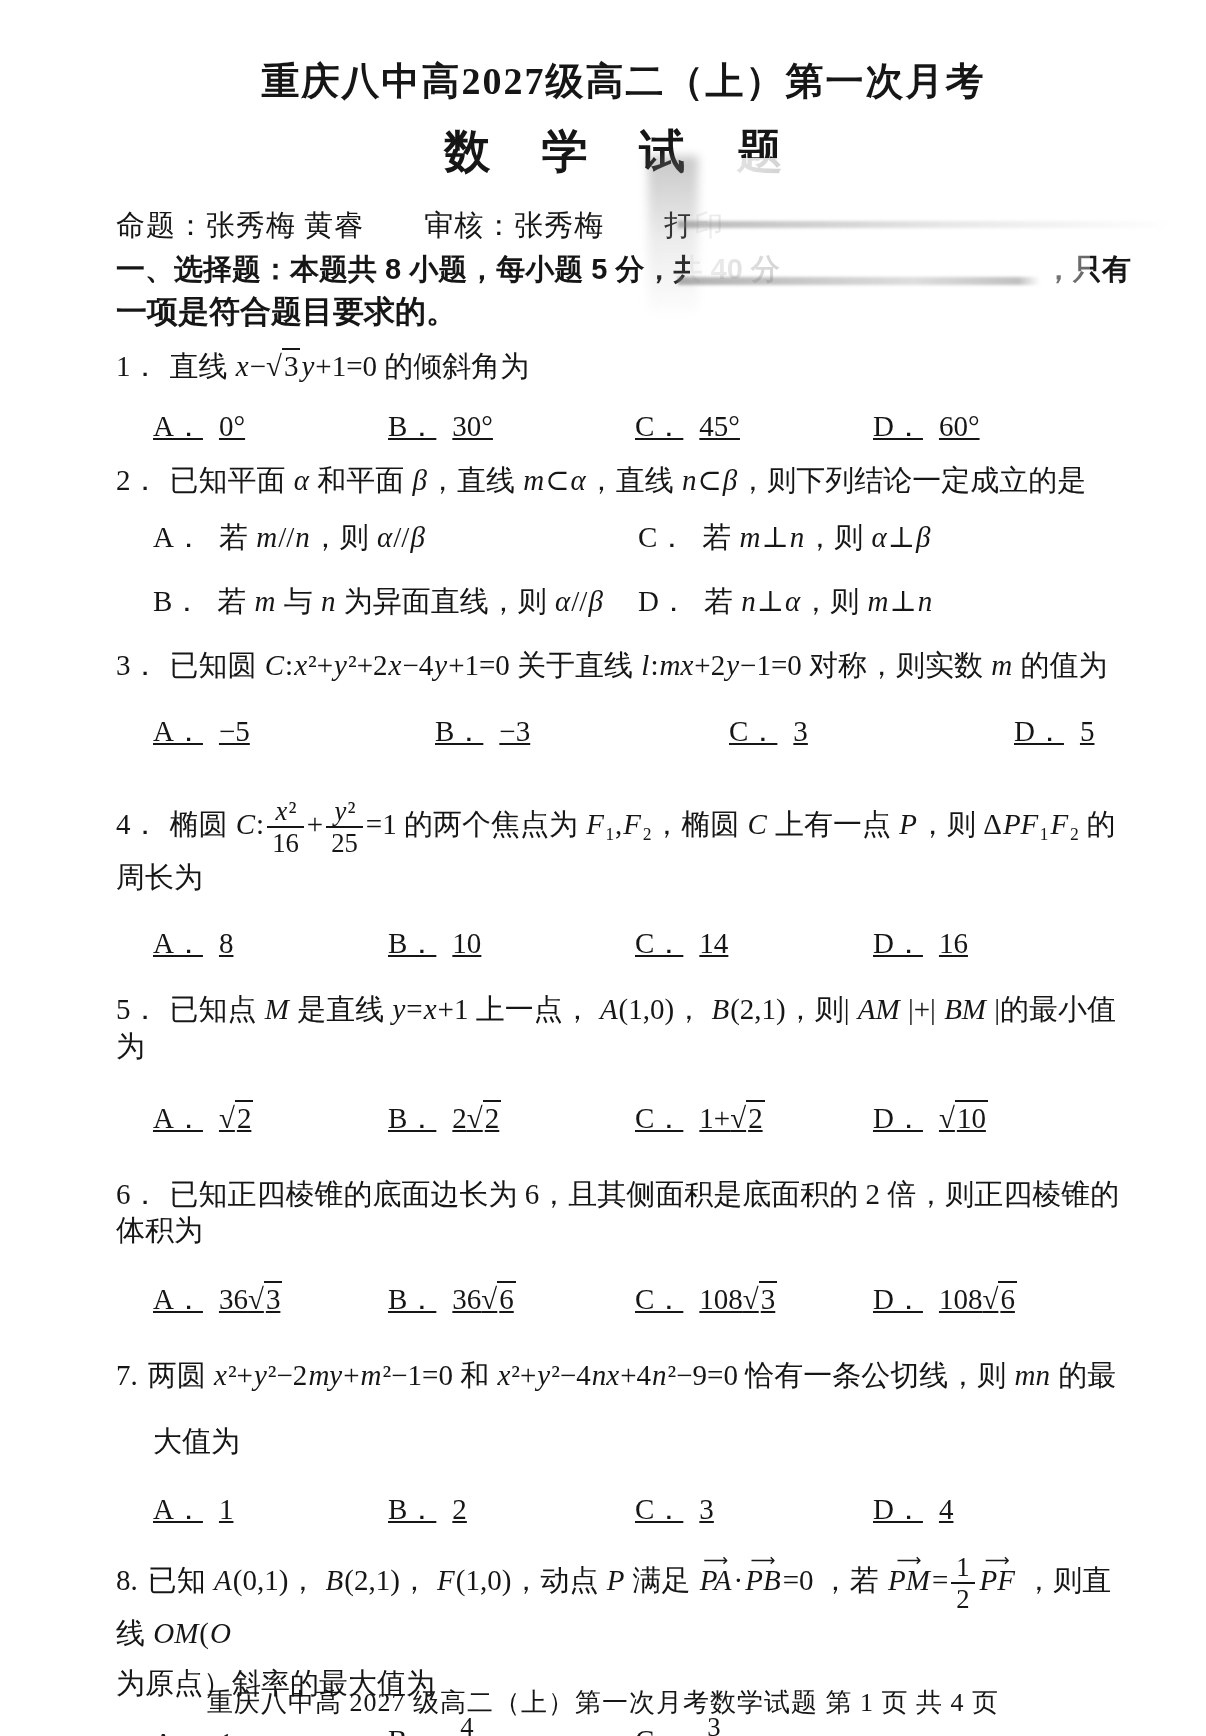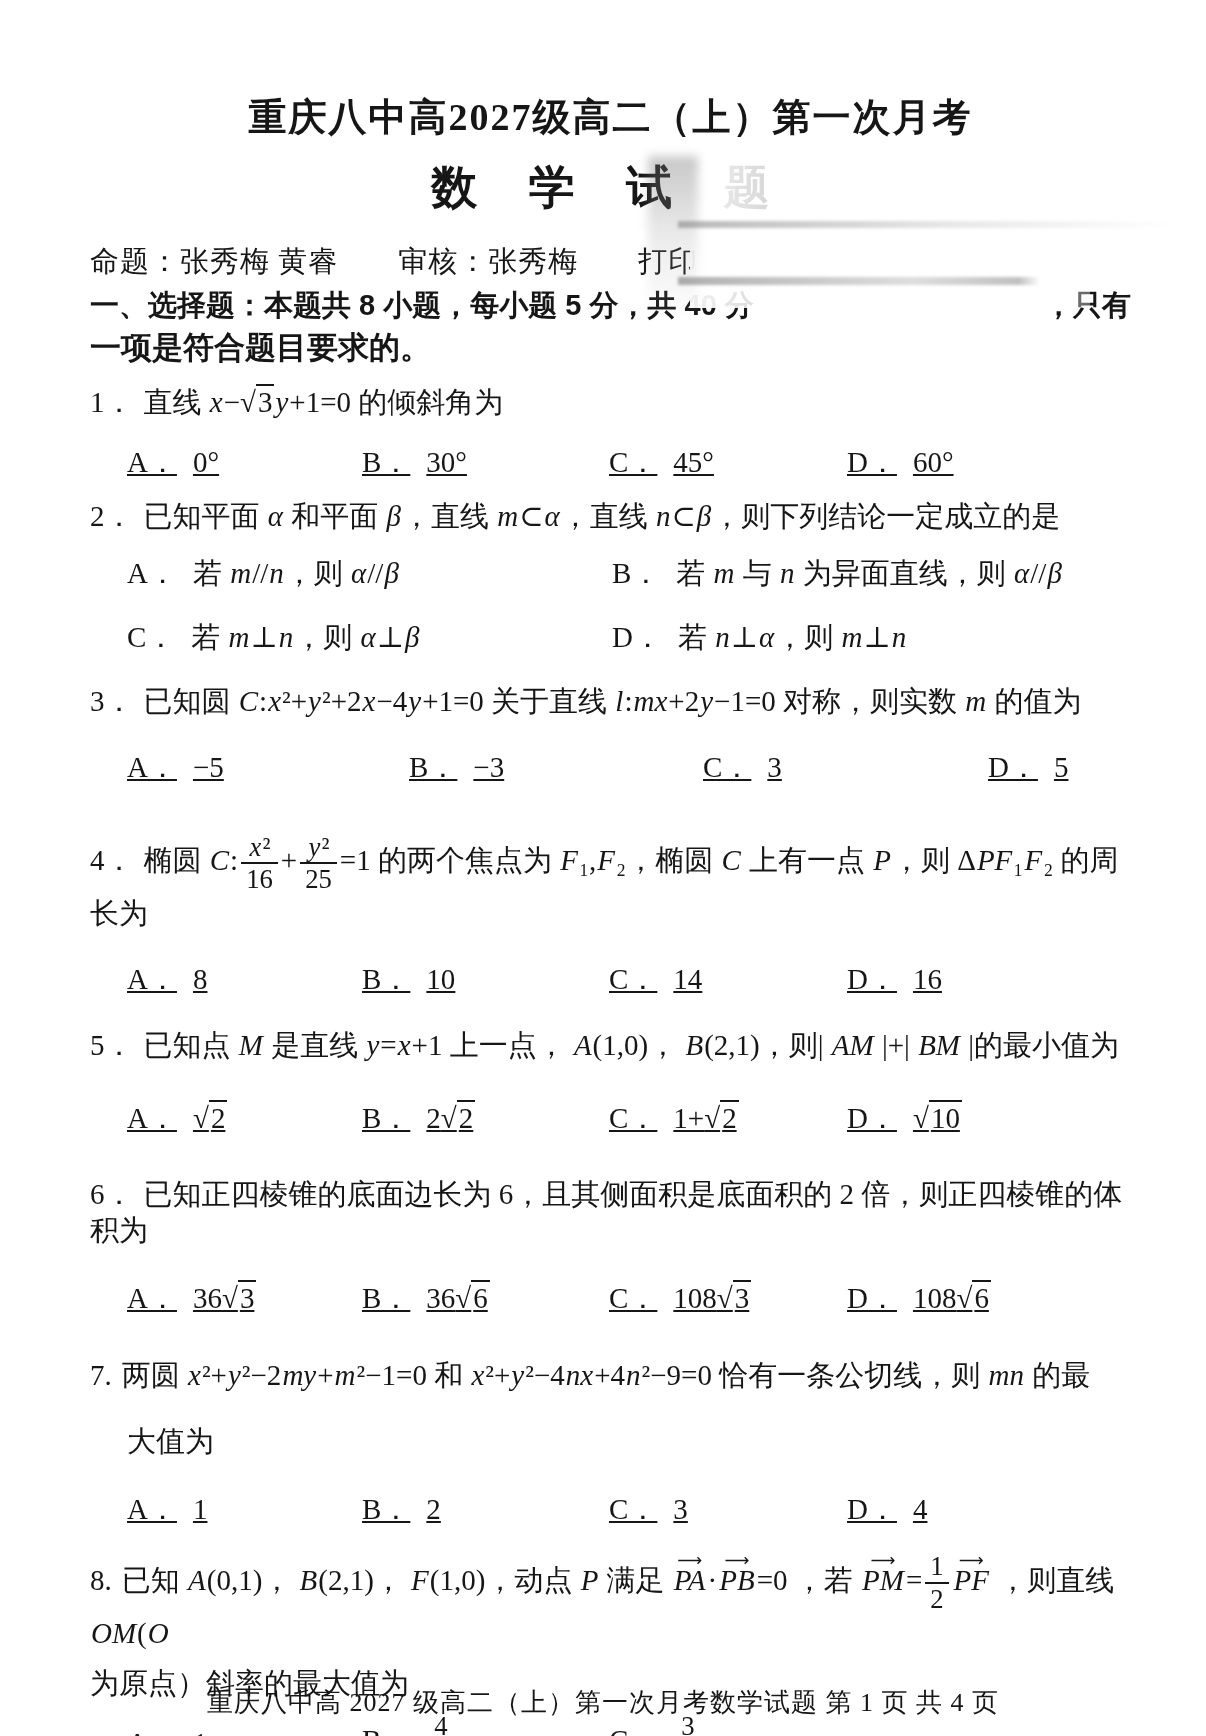--- a/index.html
+++ b/index.html
@@ -1,21 +1,21 @@
 <!DOCTYPE html>
 <html><head>
 <meta charset="utf-8">
 <style>
   html,body{margin:0;padding:0;}
   body{
     width:1206px;height:1736px;position:relative;overflow:hidden;
     background:#ffffff;color:#161616;
     font-family:"Liberation Serif","DejaVu Serif",serif;
   }
-  .page{position:absolute;inset:0;padding:0 75px 0 90px;box-sizing:border-box;margin-top:36px;}
+  .page{position:absolute;inset:0;padding:0 75px 0 116px;box-sizing:border-box;}
 
   .exam-title{
     margin:60px 0 0 0;text-align:center;
     font-size:38px;font-weight:700;line-height:1.15;letter-spacing:2px;
   }
   .paper-title{
     margin:22px 0 0 0;text-align:center;
     font-size:46px;font-weight:700;letter-spacing:20px;line-height:1.15;
   }
   .meta-line{
@@ -130,22 +130,22 @@
       <span class="opt"><span class="opt-label">D．</span><span>60°</span></span>
     </div>
   </div>
 
   <div class="q">
     <div class="q-stem m-q2s">
       <span class="q-num">2．</span><span>已知平面 <i>α</i> 和平面 <i>β</i>，直线 <i>m</i>⊂<i>α</i>，直线 <i>n</i>⊂<i>β</i>，则下列结论一定成立的是</span>
     </div>
     <div class="opts2 m-q2o">
       <span class="opt"><span class="opt-label">A．</span><span>若 <i>m</i>//<i>n</i>，则 <i>α</i>//<i>β</i></span></span>
+      <span class="opt"><span class="opt-label">C．</span><span>若 <i>m</i>⊥<i>n</i>，则 <i>α</i>⊥<i>β</i></span></span>
       <span class="opt"><span class="opt-label">B．</span><span>若 <i>m</i> 与 <i>n</i> 为异面直线，则 <i>α</i>//<i>β</i></span></span>
-      <span class="opt"><span class="opt-label">C．</span><span>若 <i>m</i>⊥<i>n</i>，则 <i>α</i>⊥<i>β</i></span></span>
       <span class="opt"><span class="opt-label">D．</span><span>若 <i>n</i>⊥<i>α</i>，则 <i>m</i>⊥<i>n</i></span></span>
     </div>
   </div>
 
   <div class="q">
     <div class="q-stem m-q3s">
       <span class="q-num">3．</span><span>已知圆 <i>C</i>:<i>x</i>²+<i>y</i>²+2<i>x</i>−4<i>y</i>+1=0 关于直线 <i>l</i>:<i>mx</i>+2<i>y</i>−1=0 对称，则实数 <i>m</i> 的值为</span>
     </div>
     <div class="opts4 m-q3o">
       <span class="opt"><span class="opt-label">A．</span><span>−5</span></span>

